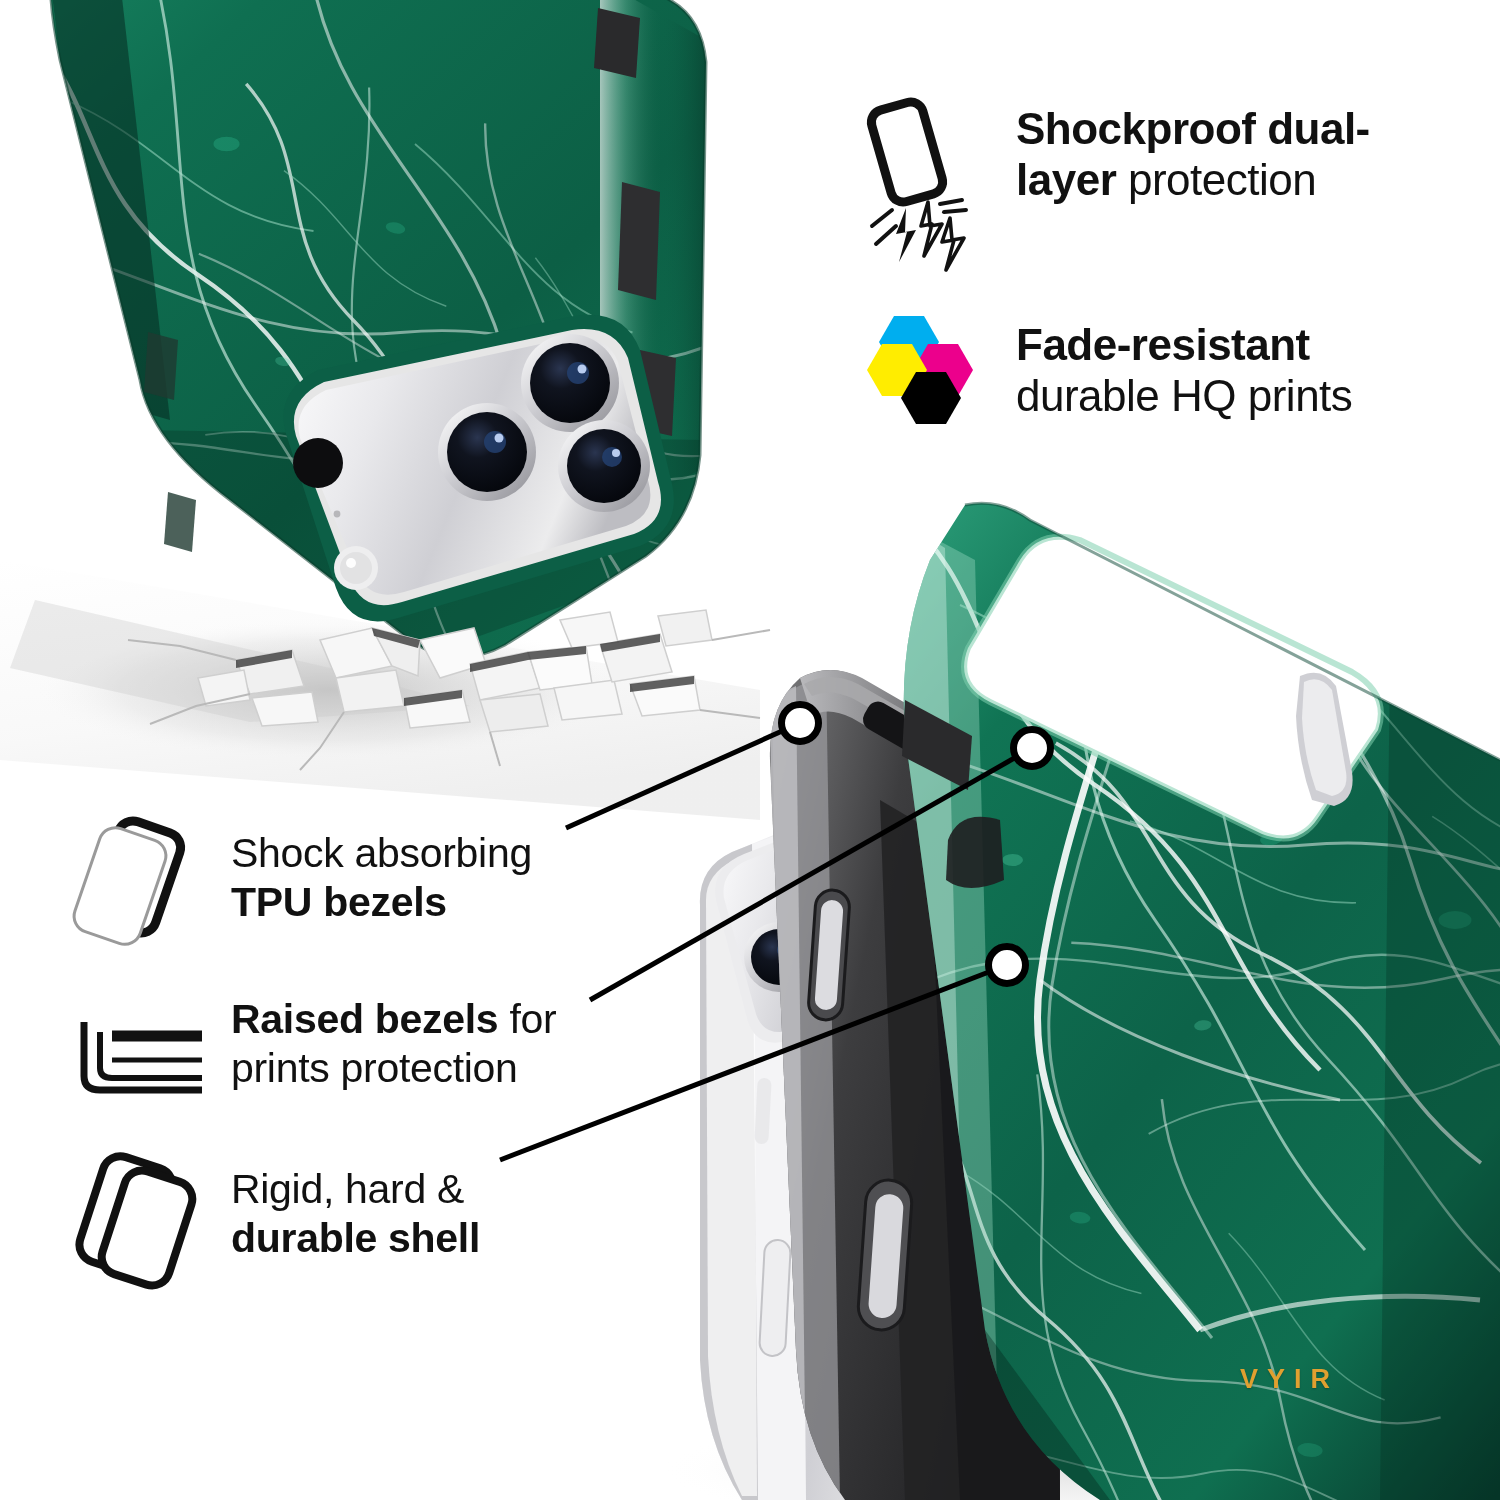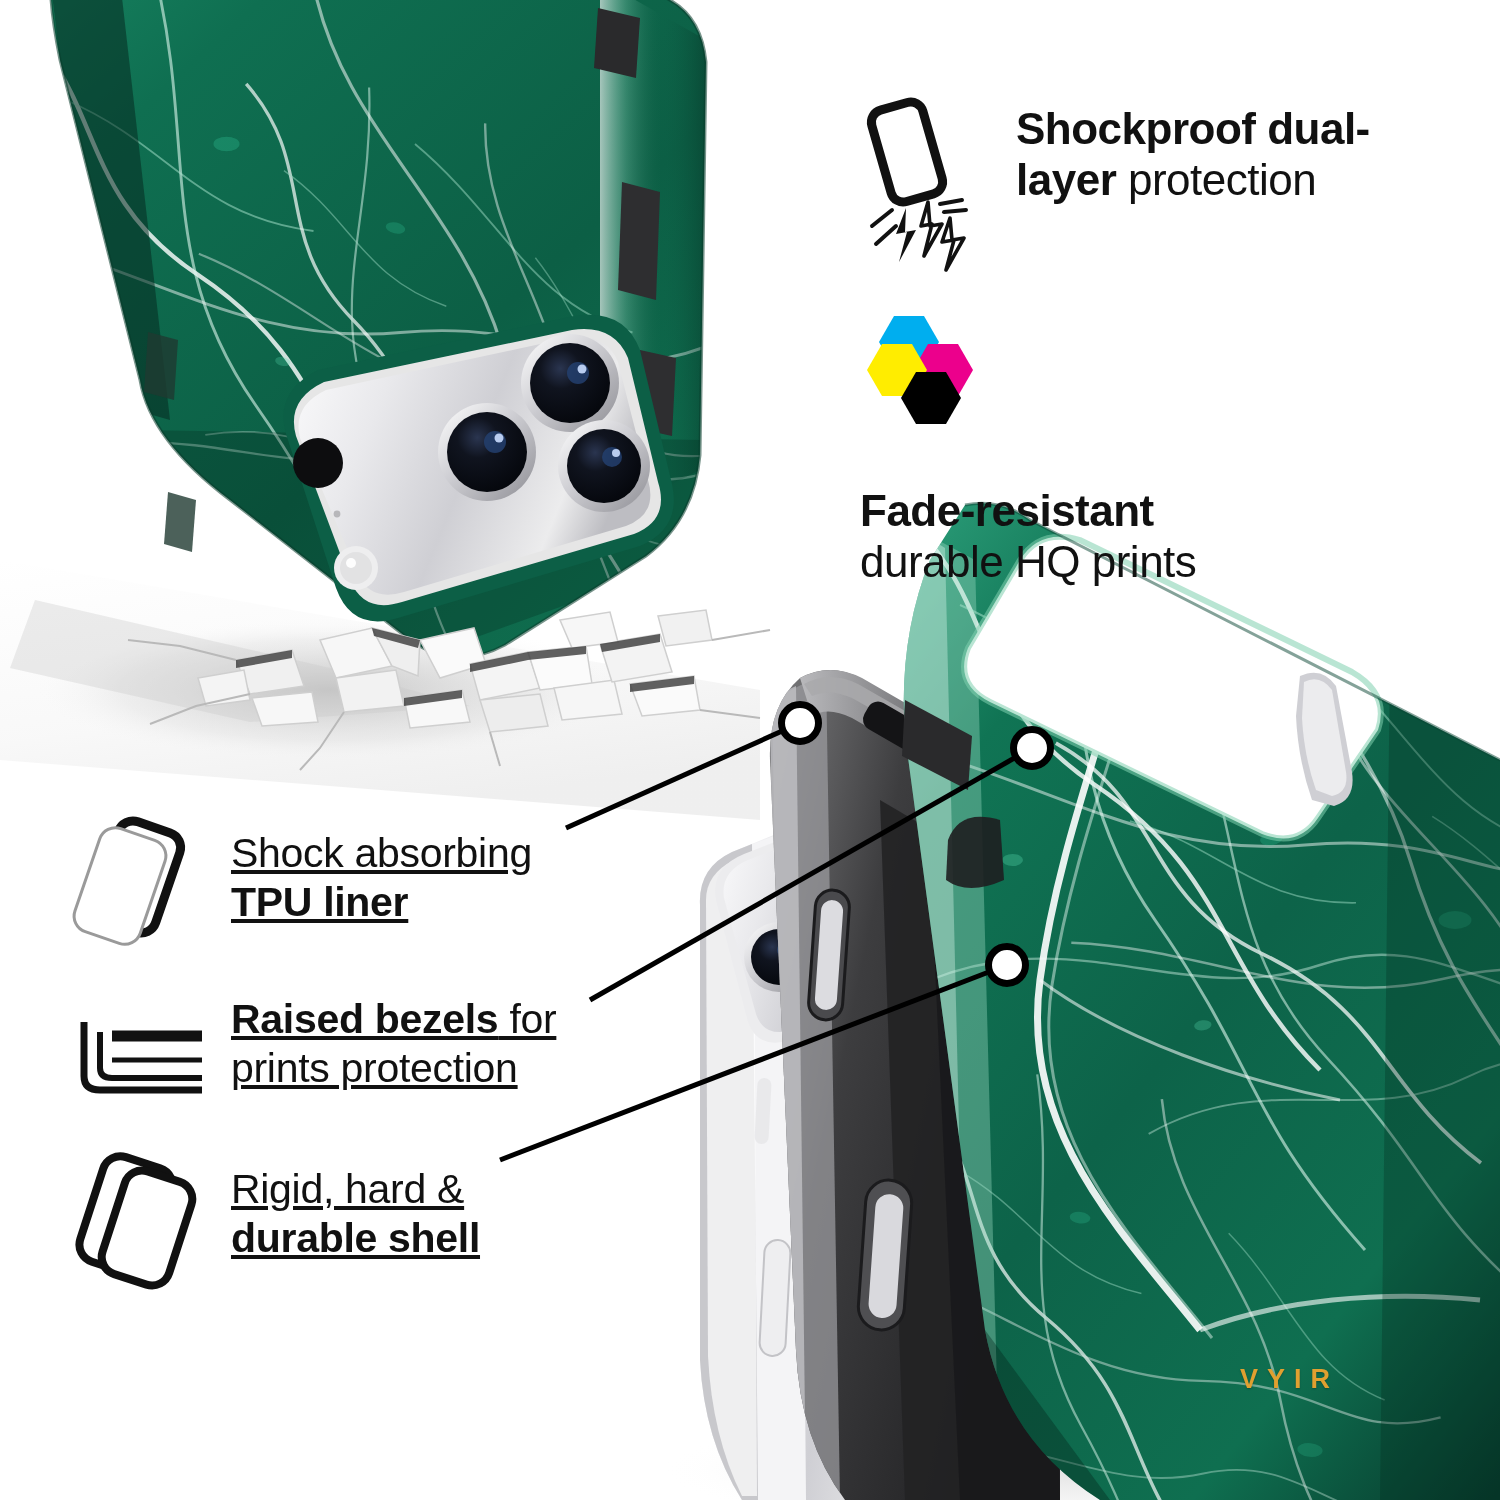--- a/index.html
+++ b/index.html
@@ -21,21 +21,21 @@
     position:absolute; left:16px; top:4px; width:62px; height:104px;
     border:9px solid #111; border-radius:17px; background:#fff;
     transform:rotate(-16deg);
   }
   .shock-burst { position:absolute; left:6px; top:100px; width:112px; height:78px; }
 
   
   .cmyk { position:absolute; left:0px; top:0px; width:126px; height:118px; }
 
   
-  .ll-feats { position:absolute; left:74px; top:812px; width:580px;text-decoration:underline; }
+  .ll-feats { position:absolute; left:74px; top:812px; width:580px; }
   .ll-row { display:flex; align-items:center; gap:22px; margin-bottom:50px; }
   .ll-ico { flex:0 0 auto; width:135px; height:132px; position:relative; }
   .ll-txt { flex:1 1 auto; font-size:41px; line-height:1.2; letter-spacing:-0.3px; }
 
   
   .tpu-out {
     position:absolute; left:26px; top:8px; width:74px; height:114px;
     border:9px solid #111; border-radius:20px; background:#fff;
     transform:rotate(19deg);
   }
@@ -416,21 +416,21 @@
           <path d="M40 12 L30 38 L41 36 L33 66 L50 34 L39 36 Z" fill="#111"></path>
           <path d="M62 6 L55 30 L66 28 L58 60 L76 28 L64 30 Z" fill="none" stroke="#111" stroke-width="3.6" stroke-linejoin="round"></path>
           <path d="M84 22 L76 46 L88 44 L80 74 L98 42 L86 44 Z" fill="none" stroke="#111" stroke-width="3.6" stroke-linejoin="round"></path>
         </svg>
       </div>
       <div class="tr-txt">
         <span class="b">Shockproof dual-layer</span><span class="r"> protection</span>
       </div>
     </div>
 
-    <div class="tr-row" style="margin-top:44px;flex-direction:column;">
+    <div class="tr-row" style="margin-top:44px;">
       <div class="tr-ico" style="height:130px;">
         <svg class="cmyk" viewBox="0 0 126 118">
           <polygon points="34,4 64,4 79,30 64,56 34,56 19,30" fill="#00aeef"></polygon>
           <polygon points="68,32 98,32 113,58 98,84 68,84 53,58" fill="#ec008c"></polygon>
           <polygon points="22,32 52,32 67,58 52,84 22,84 7,58" fill="#ffed00"></polygon>
           <polygon points="56,60 86,60 101,86 86,112 56,112 41,86" fill="#000000"></polygon>
         </svg>
       </div>
       <div class="tr-txt">
         <div class="b">Fade-resistant</div>
@@ -442,21 +442,21 @@
 
   <div class="ll-feats">
 
     <div class="ll-row">
       <div class="ll-ico">
         <div class="tpu-out"></div>
         <div class="tpu-in"></div>
       </div>
       <div class="ll-txt">
         <div class="r">Shock absorbing</div>
-        <div class="b">TPU liner</div>
+        <div class="b">TPU bezels</div>
       </div>
     </div>
 
     <div class="ll-row" style="margin-bottom:54px;align-items:center;">
       <div class="ll-ico" style="height:100px;">
         <svg class="bez" viewBox="0 0 130 78">
           <path d="M8 4 L8 58 Q8 72 24 72 L126 72" fill="none" stroke="#111" stroke-width="7" stroke-linecap="butt"></path>
           <path d="M24 14 L24 50 Q24 60 36 60 L126 60" fill="none" stroke="#111" stroke-width="6"></path>
           <path d="M36 18 L126 18" stroke="#111" stroke-width="11" stroke-linecap="butt"></path>
           <path d="M36 42 L126 42" stroke="#111" stroke-width="5"></path>

